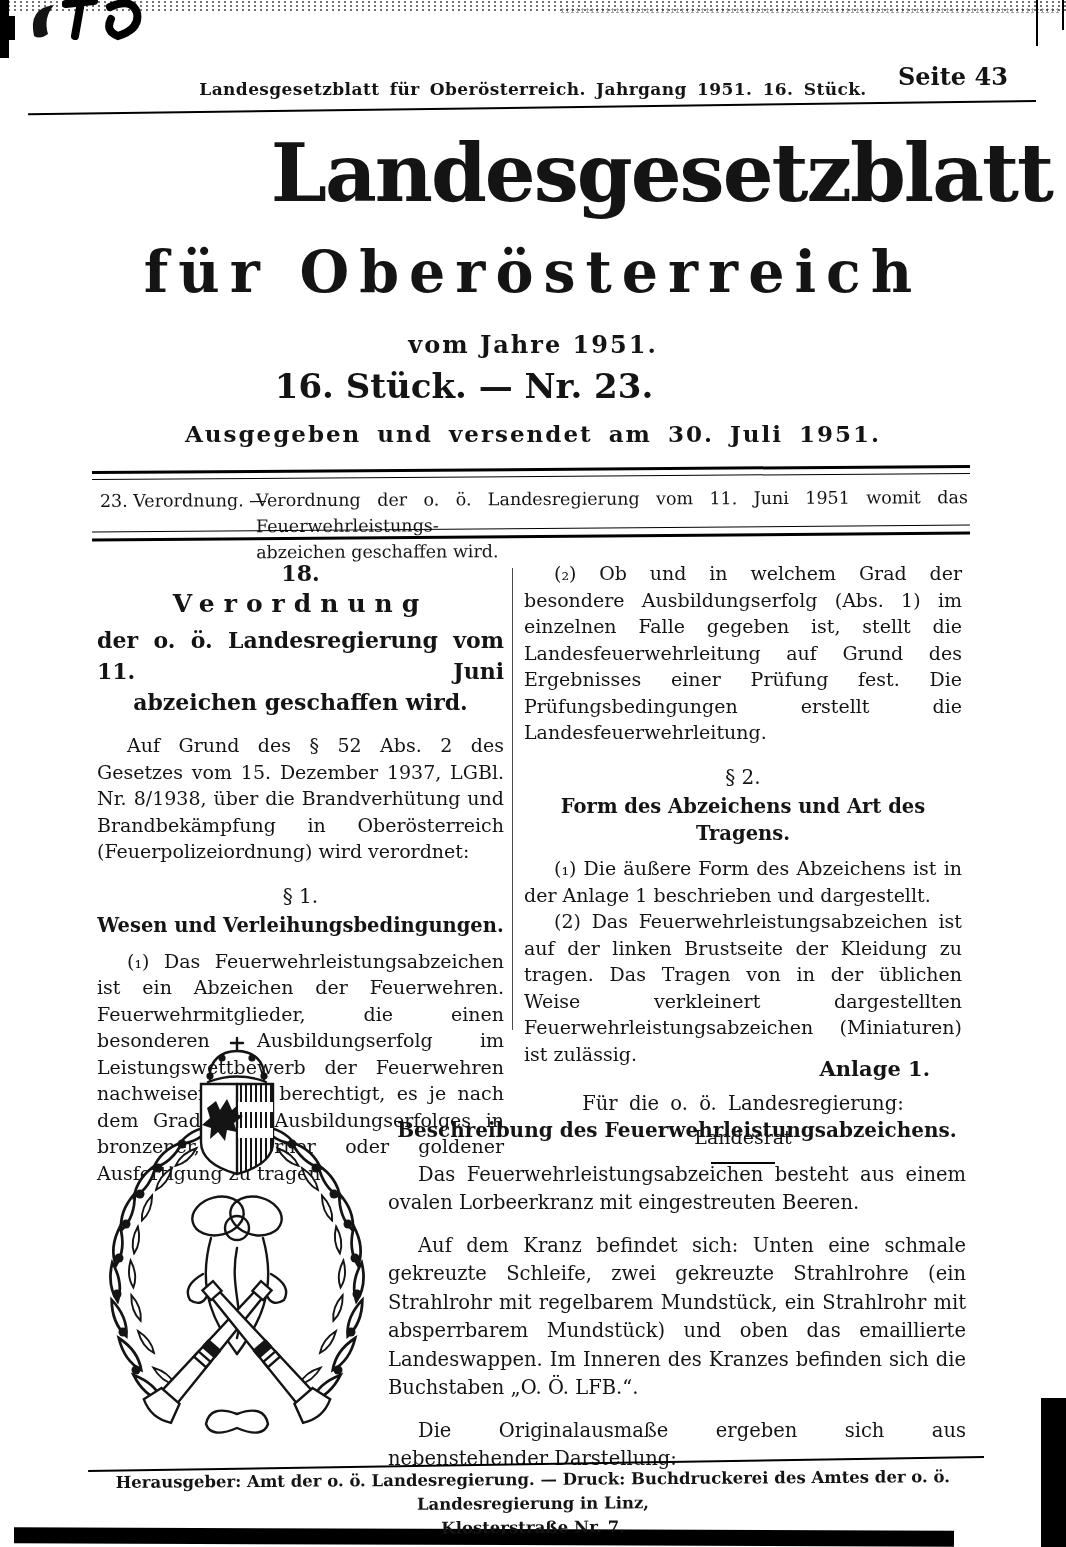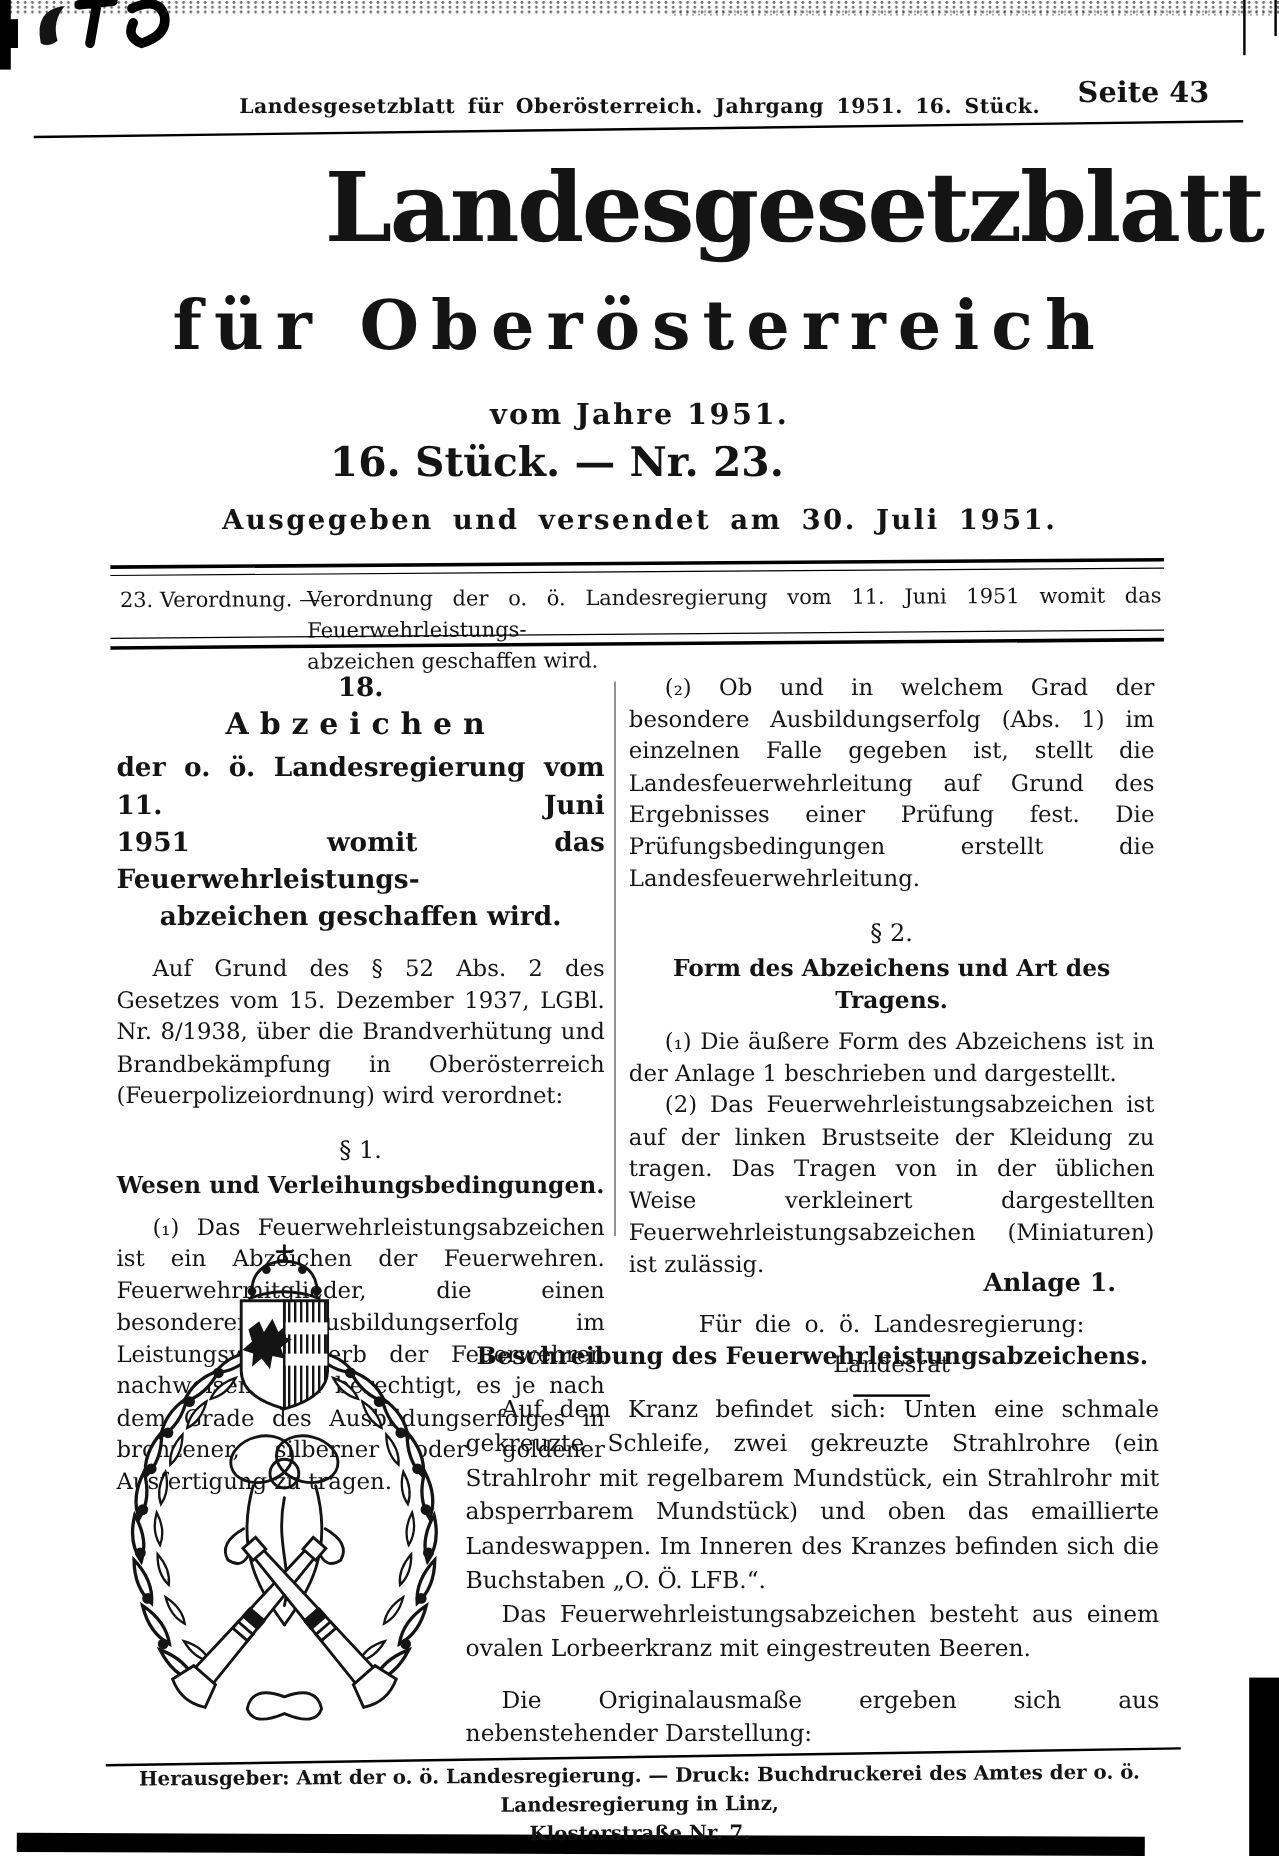--- a/index.html
+++ b/index.html
@@ -102,24 +102,23 @@
     <div class="just-line">Verordnung der o. ö. Landesregierung vom 11. Juni 1951 womit das Feuerwehrleistungs-</div>
     <div>abzeichen geschaffen wird.</div>
   </div>
 </div>
 <div class="abs toc-rule-bot"></div>
 
 <div class="abs col-divider"></div>
 
 <div class="abs col col-left">
   <div class="num-head">18.</div>
-  <div class="vo-title">Abzeichen</div>
+  <div class="vo-title">Verordnung</div>
   <div class="vo-sub">
     <div class="just-line">der o. ö. Landesregierung vom 11. Juni</div>
-    <div class="just-line">1951 womit das Feuerwehrleistungs-</div>
     <div class="last">abzeichen geschaffen wird.</div>
   </div>
   <p class="para mt">Auf Grund des § 52 Abs. 2 des Gesetzes vom 15. Dezember 1937, LGBl. Nr. 8/1938, über die Brandverhütung und Brandbekämpfung in Oberösterreich (Feuerpolizeiordnung) wird verordnet:</p>
   <div class="sec-num">§ 1.</div>
   <div class="sec-head">Wesen und Verleihungsbedingungen.</div>
   <p class="para">(₁) Das Feuerwehrleistungsabzeichen ist ein Abzeichen der Feuerwehren. Feuerwehrmitglieder, die einen besonderen Ausbildungserfolg im Leistungswettbewerb der Feuerwehren nachweisen, sind berechtigt, es je nach dem Grade des Ausbildungserfolges in bronzener, silberner oder goldener Ausfertigung zu tragen.</p>
 </div>
 
 <div class="abs col col-right">
   <p class="para">(₂) Ob und in welchem Grad der besondere Ausbildungserfolg (Abs. 1) im einzelnen Falle gegeben ist, stellt die Landesfeuerwehrleitung auf Grund des Ergebnisses einer Prüfung fest. Die Prüfungsbedingungen erstellt die Landesfeuerwehrleitung.</p>
@@ -251,22 +250,22 @@
         <line x1="176" y1="48" x2="176" y2="138"></line>
       <line x1="181" y1="48" x2="181" y2="138"></line>
     </g>
     <rect x="148" y="66" width="36" height="10" fill="#ffffff"></rect>
     <rect x="148" y="92" width="36" height="10" fill="#ffffff"></rect>
   </g>
 </svg>
 
 <div class="abs annex-text">
   <div class="annex-head">Beschreibung des Feuerwehrleistungsabzeichens.</div>
+  <p class="para">Das Feuerwehrleistungsabzeichen besteht aus einem ovalen Lorbeerkranz mit eingestreuten Beeren.</p>
   <p class="para" style="margin-top:14px">Auf dem Kranz befindet sich: Unten eine schmale gekreuzte Schleife, zwei gekreuzte Strahlrohre (ein Strahlrohr mit regelbarem Mundstück, ein Strahlrohr mit absperrbarem Mundstück) und oben das emaillierte Landeswappen. Im Inneren des Kranzes befinden sich die Buchstaben „O. Ö. LFB.“.</p>
-  <p class="para">Das Feuerwehrleistungsabzeichen besteht aus einem ovalen Lorbeerkranz mit eingestreuten Beeren.</p>
   <p class="para" style="margin-top:14px">Die Originalausmaße ergeben sich aus nebenstehender Darstellung:</p>
 </div>
 
 <div class="abs foot-rule"></div>
 <div class="abs footer">
   <div>Herausgeber: Amt der o. ö. Landesregierung. — Druck: Buchdruckerei des Amtes der o. ö. Landesregierung in Linz,</div>
   <div>Klosterstraße Nr. 7.</div>
 </div>
 
 </body></html>

